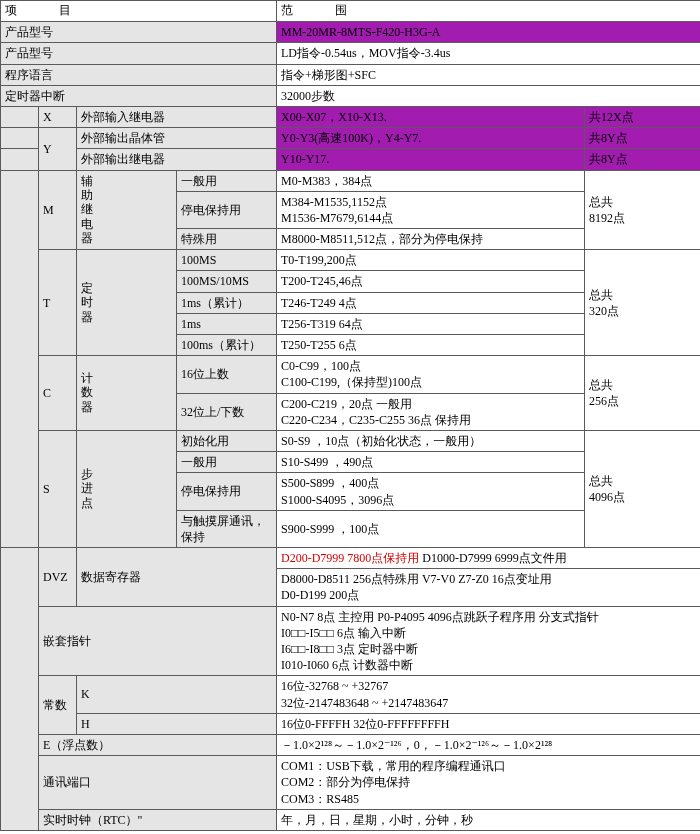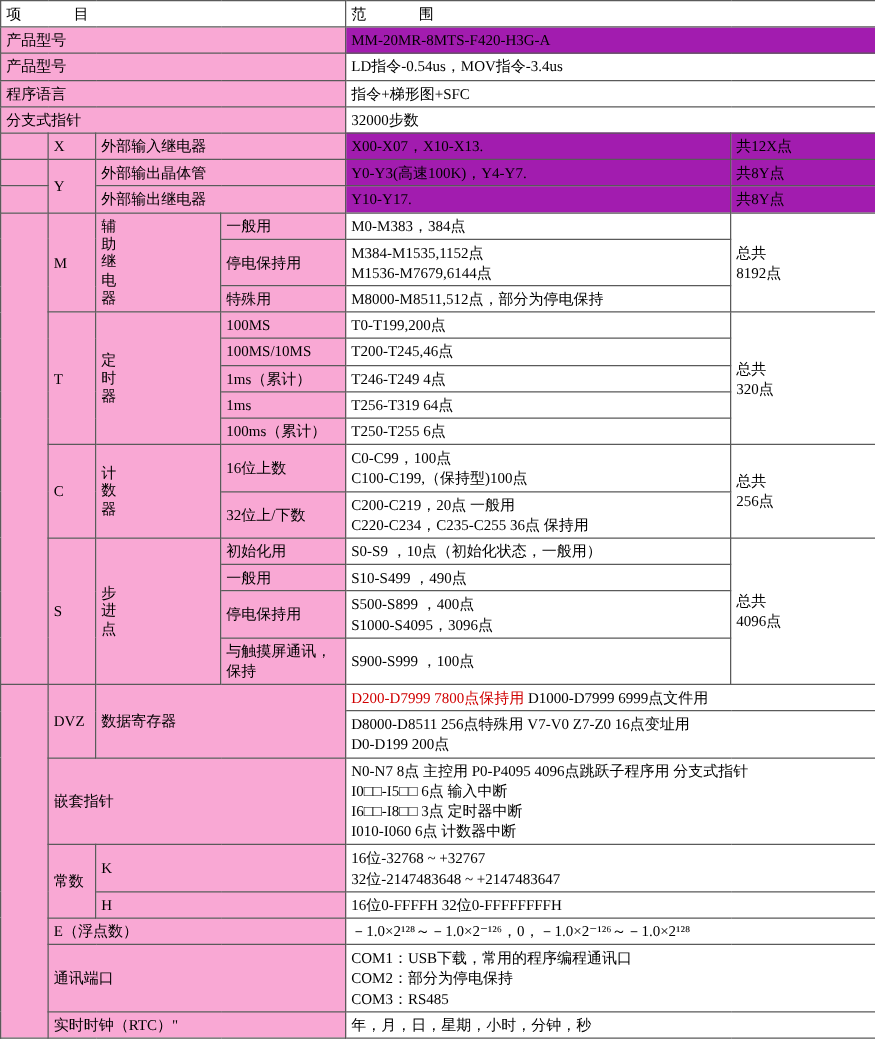--- a/index.html
+++ b/index.html
@@ -27,24 +27,24 @@
     vertical-align: middle;
     font-weight: normal;
     text-align: left;
     word-break: break-word;
   }
   .hdr {
     text-align: center;
     font-size: 19px;
     letter-spacing: 6px;
     padding: 5px 0;
-    font-family: Liberation Serif, serif;
+    font-family: Liberation Mono, monospace;
   }
   .grey {
-    background: #f9a8d4;
+    background: #e5e5e5;
   }
   .orange-txt {
     background: #a21caf;
     color: #000;
   }
   .vstack {
     text-align: center;
     font-size: 13px;
     line-height: 1.15;
     vertical-align: middle;
@@ -96,21 +96,21 @@
     <td class="grey" colspan="4">产品型号</td>
     <td colspan="2">LD指令-0.54us，MOV指令-3.4us</td>
   </tr>
 
   <tr>
     <td class="grey" colspan="4">程序语言</td>
     <td colspan="2">指令+梯形图+SFC</td>
   </tr>
 
   <tr>
-    <td class="grey" colspan="4">分支式指针</td>
+    <td class="grey" colspan="4">定时器中断</td>
     <td colspan="2">32000步数</td>
   </tr>
 
   <tr>
     <td class="grey"></td>
     <td class="grey ctr">X</td>
     <td class="grey" colspan="2">外部输入继电器</td>
     <td class="orange-txt">X00-X07，X10-X13.</td>
     <td class="orange-txt ctr">共12X点</td>
   </tr>

